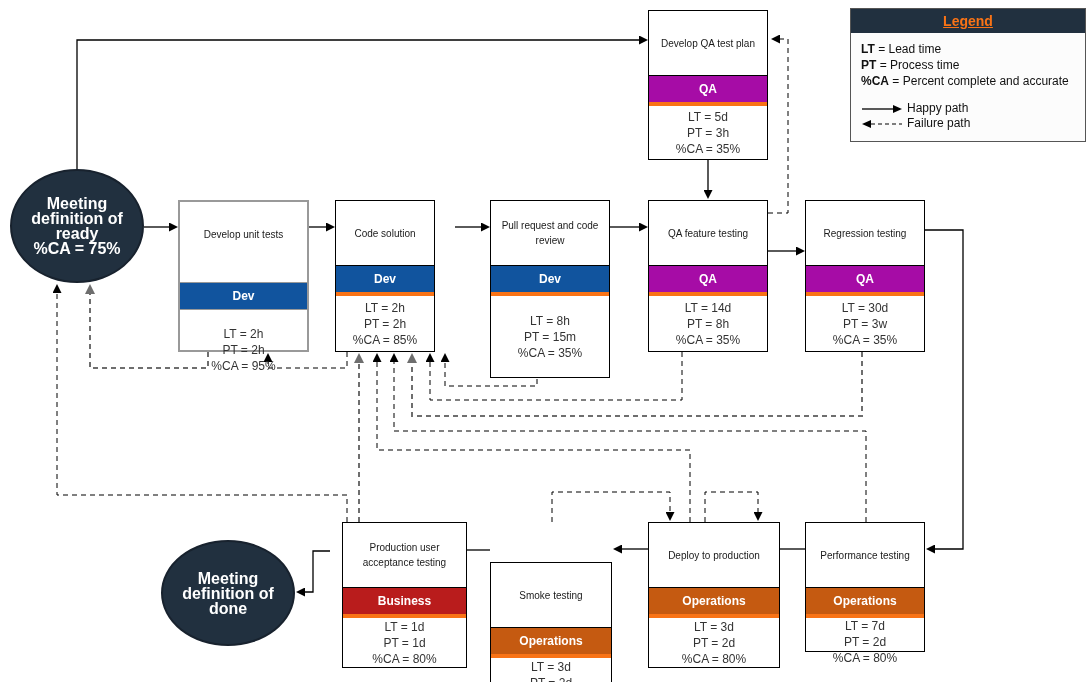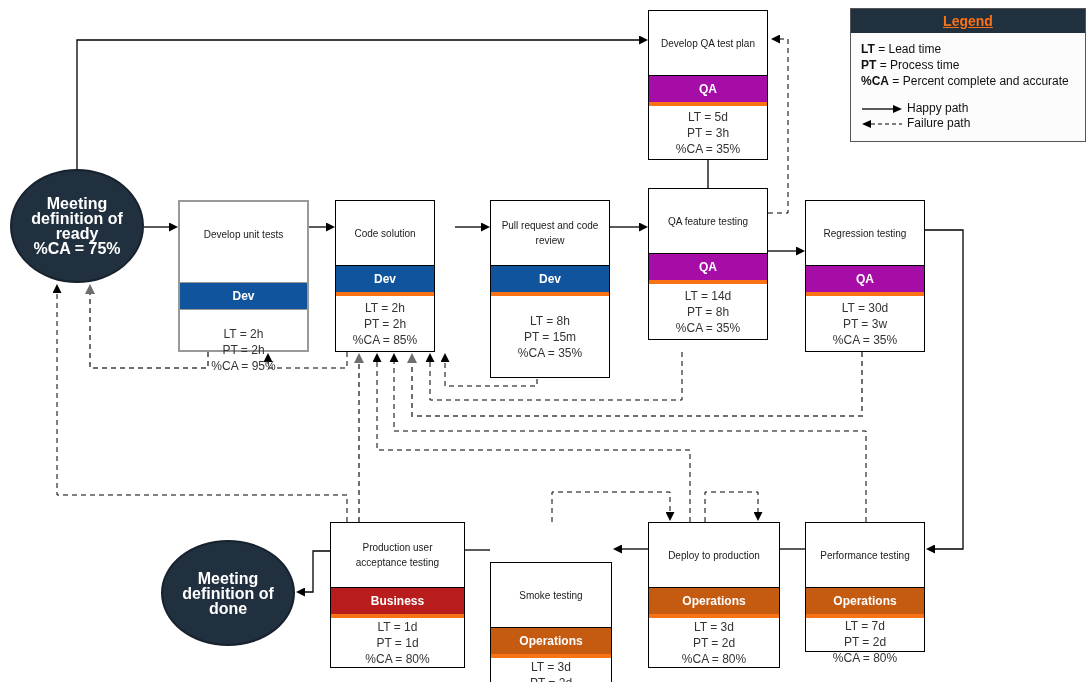--- a/index.html
+++ b/index.html
@@ -123,41 +123,41 @@
   <div class="pbox" style="left:490px;top:200px;width:120px;height:178px;">
     <div class="title">Pull request and code review</div>
     <div class="band" style="background-color: rgb(17, 84, 158);">Dev</div>
     <div class="metrics">
       <div>LT = 8h</div>
       <div>PT = 15m</div>
       <div>%CA = 35%</div>
     </div>
   </div>
 
-  <div class="pbox" style="left:648px;top:188px;width:120px;height:152px;">
+  <div class="pbox" style="left:648px;top:200px;width:120px;height:152px;">
     <div class="title">QA feature testing</div>
     <div class="band" style="background-color: rgb(166, 12, 166);">QA</div>
     <div class="metrics">
       <div>LT = 14d</div>
       <div>PT = 8h</div>
       <div>%CA = 35%</div>
     </div>
   </div>
 
   <div class="pbox" style="left:805px;top:200px;width:120px;height:152px;">
     <div class="title">Regression testing</div>
     <div class="band" style="background-color: rgb(166, 12, 166);">QA</div>
     <div class="metrics">
       <div>LT = 30d</div>
       <div>PT = 3w</div>
       <div>%CA = 35%</div>
     </div>
   </div>
 
-  <div class="pbox" style="left:330px;top:522px;width:135px;height:146px;">
+  <div class="pbox" style="left:342px;top:522px;width:125px;height:146px;">
     <div class="title">Production user acceptance testing</div>
     <div class="band" style="background-color: #b91c1c;">Business</div>
     <div class="metrics">
       <div>LT = 1d</div>
       <div>PT = 1d</div>
       <div>%CA = 80%</div>
     </div>
   </div>
 
   <div class="pbox" style="left:490px;top:522px;width:122px;height:146px;margin-top:40px;">

